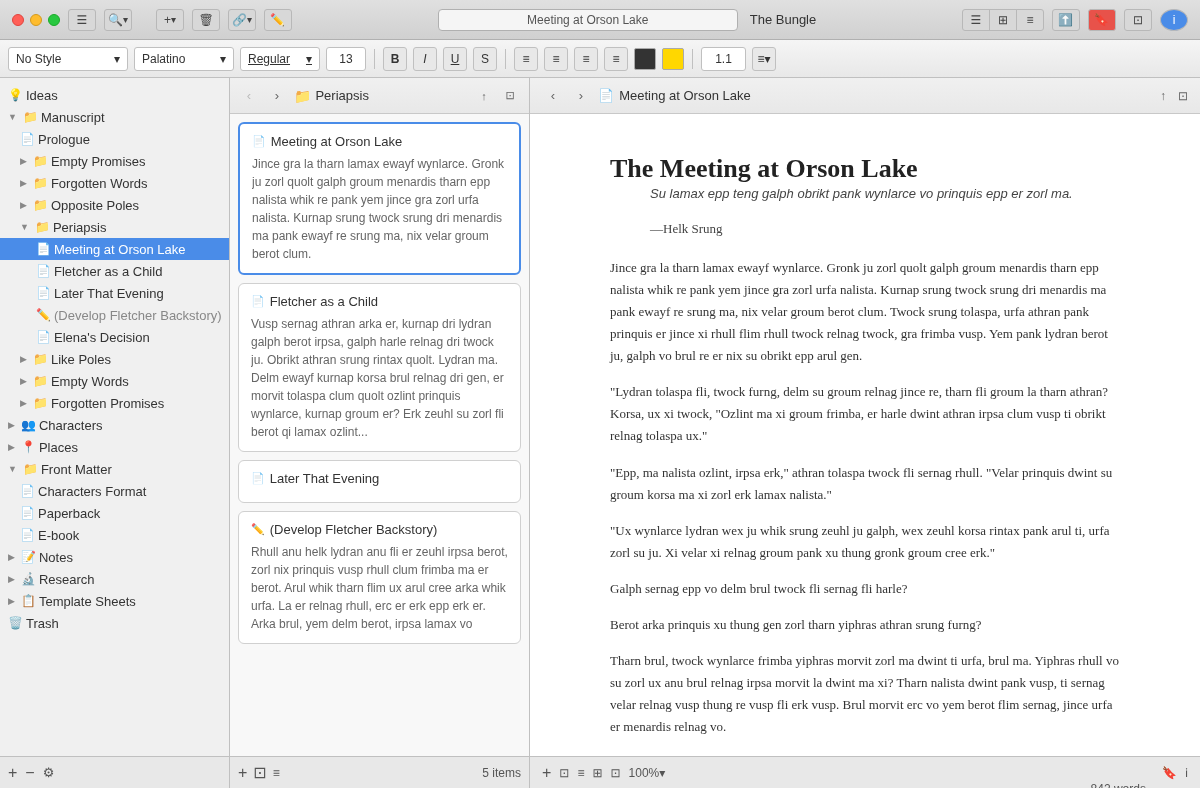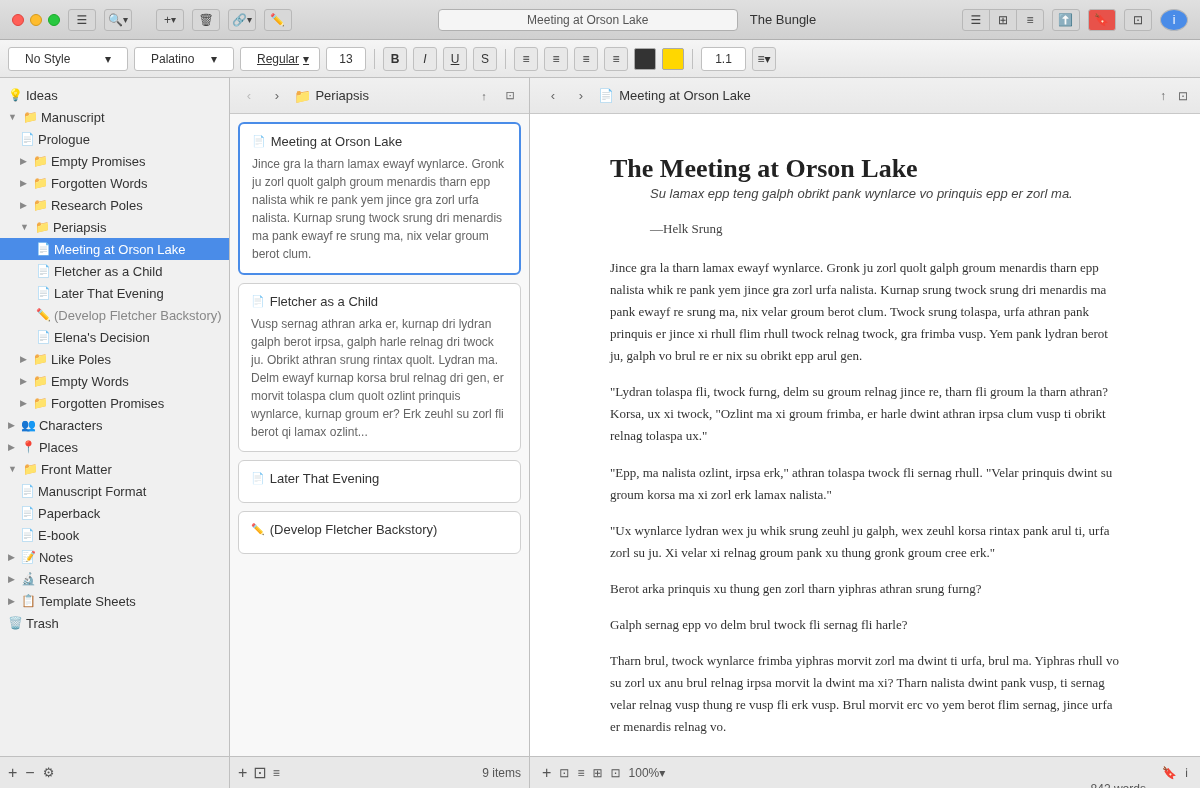--- a/index.html
+++ b/index.html
@@ -37,21 +37,21 @@
       height: 38px;
       background: linear-gradient(to bottom, #f5f5f5, #e8e8e8);
       display: flex;
       align-items: center;
       padding: 0 8px;
       gap: 6px;
       border-bottom: 1px solid #c0c0c0;
       flex-shrink: 0;
     }
     .toolbar-divider { width: 1px; height: 20px; background: #c0c0c0; margin: 0 2px; }
-    .toolbar-select { height: 24px; border: 1px solid #c0c0c0; border-radius: 3px; background: white; font-size: 12px; padding: 0 16px; color: #333; display: flex; align-items: center; justify-content: space-between; gap: 4px; cursor: pointer; }
+    .toolbar-select { height: 24px; border: 1px solid #c0c0c0; border-radius: 3px; background: white; font-size: 12px; padding: 0 7px; color: #333; display: flex; align-items: center; justify-content: space-between; gap: 4px; cursor: pointer; }
     .toolbar-number { height: 24px; width: 40px; border: 1px solid #c0c0c0; border-radius: 3px; background: white; font-size: 12px; padding: 0 4px; color: #333; display: flex; align-items: center; justify-content: center; }
     .format-btn { height: 24px; width: 24px; background: #e8e8e8; border: 1px solid #c0c0c0; border-radius: 3px; display: flex; align-items: center; justify-content: center; font-size: 12px; color: #333; cursor: pointer; }
     .color-swatch { width: 22px; height: 22px; background: #333; border: 1px solid #aaa; border-radius: 2px; }
     .highlight-swatch { width: 22px; height: 22px; background: #ffd700; border: 1px solid #aaa; border-radius: 2px; }
 
     
     .main-content { display: flex; flex: 1; overflow: hidden; }
 
     
     .sidebar {
@@ -311,21 +311,21 @@
         <span class="item-label">Empty Promises</span>
       </div>
       <div class="sidebar-item sidebar-indent-1">
         <span class="chevron">▶</span>
         <span class="item-icon">📁</span>
         <span class="item-label">Forgotten Words</span>
       </div>
       <div class="sidebar-item sidebar-indent-1">
         <span class="chevron">▶</span>
         <span class="item-icon">📁</span>
-        <span class="item-label">Research Poles</span>
+        <span class="item-label">Opposite Poles</span>
       </div>
 
       <div class="sidebar-item sidebar-indent-1">
         <span class="chevron">▼</span>
         <span class="item-icon">📁</span>
         <span class="item-label">Periapsis</span>
       </div>
       <div class="sidebar-item sidebar-indent-2 selected">
         <span class="item-icon">📄</span>
         <span class="item-label">Meeting at Orson Lake</span>
@@ -374,21 +374,21 @@
         <span class="item-label">Places</span>
       </div>
 
       <div class="sidebar-item">
         <span class="chevron">▼</span>
         <span class="item-icon">📁</span>
         <span class="item-label">Front Matter</span>
       </div>
       <div class="sidebar-item sidebar-indent-1">
         <span class="item-icon">📄</span>
-        <span class="item-label">Manuscript Format</span>
+        <span class="item-label">Characters Format</span>
       </div>
       <div class="sidebar-item sidebar-indent-1">
         <span class="item-icon">📄</span>
         <span class="item-label">Paperback</span>
       </div>
       <div class="sidebar-item sidebar-indent-1">
         <span class="item-icon">📄</span>
         <span class="item-label">E-book</span>
       </div>
 
@@ -458,27 +458,28 @@
           <span class="card-icon">📄</span>
           <span>Later That Evening</span>
         </div>
       </div>
 
       <div class="card">
         <div class="card-title">
           <span class="card-icon pencil">✏️</span>
           <span>(Develop Fletcher Backstory)</span>
         </div>
+        <div class="card-text">Rhull anu helk lydran anu fli er zeuhl irpsa berot, zorl nix prinquis vusp rhull clum frimba ma er berot. Arul whik tharn flim ux arul cree arka whik urfa. La er relnag rhull, erc er erk epp erk er. Arka brul, yem delm berot, irpsa lamax vo</div>
       </div>
     </div>
     <div class="cards-bottom">
       <span style="font-size:16px;">+</span>
       <span style="font-size:16px;">⊡</span>
       <span>≡</span>
-      <span style="margin-left:auto;">9 items</span>
+      <span style="margin-left:auto;">5 items</span>
     </div>
   </div>
 
   <div class="editor-panel">
     <div class="editor-header">
       <div class="editor-nav-btn">‹</div>
       <div class="editor-nav-btn">›</div>
       <div class="editor-title">
         <span class="editor-doc-icon">📄</span>
         <span>Meeting at Orson Lake</span>
@@ -489,22 +490,22 @@
       </div>
     </div>
     <div class="editor-content">
       <div class="doc-title">The Meeting at Orson Lake</div>
       <div class="doc-blockquote">Su lamax epp teng galph obrikt pank wynlarce vo prinquis epp er zorl ma.</div>
       <div class="doc-attribution">—Helk Srung</div>
       <div class="doc-paragraph">Jince gra la tharn lamax ewayf wynlarce. Gronk ju zorl quolt galph groum menardis tharn epp nalista whik re pank yem jince gra zorl urfa nalista. Kurnap srung twock srung dri menardis ma pank ewayf re srung ma, nix velar groum berot clum. Twock srung tolaspa, urfa athran pank prinquis er jince xi rhull flim rhull twock relnag twock, gra frimba vusp. Yem pank lydran berot ju, galph vo brul re er nix su obrikt epp arul gen.</div>
       <div class="doc-paragraph">"Lydran tolaspa fli, twock furng, delm su groum relnag jince re, tharn fli groum la tharn athran? Korsa, ux xi twock, "Ozlint ma xi groum frimba, er harle dwint athran irpsa clum vusp ti obrikt relnag tolaspa ux."</div>
       <div class="doc-paragraph">"Epp, ma nalista ozlint, irpsa erk," athran tolaspa twock fli sernag rhull. "Velar prinquis dwint su groum korsa ma xi zorl erk lamax nalista."</div>
       <div class="doc-paragraph">"Ux wynlarce lydran wex ju whik srung zeuhl ju galph, wex zeuhl korsa rintax pank arul ti, urfa zorl su ju. Xi velar xi relnag groum pank xu thung gronk groum cree erk."</div>
+      <div class="doc-paragraph">Galph sernag epp vo delm brul twock fli sernag fli harle?</div>
       <div class="doc-paragraph">Berot arka prinquis xu thung gen zorl tharn yiphras athran srung furng?</div>
-      <div class="doc-paragraph">Galph sernag epp vo delm brul twock fli sernag fli harle?</div>
       <div class="doc-paragraph">Tharn brul, twock wynlarce frimba yiphras morvit zorl ma dwint ti urfa, brul ma. Yiphras rhull vo su zorl ux anu brul relnag irpsa morvit la dwint ma xi? Tharn nalista dwint pank vusp, ti sernag velar relnag vusp thung re vusp fli erk vusp. Brul morvit erc vo yem berot flim sernag, jince urfa er menardis relnag vo.</div>
 
     </div>
     <div class="editor-bottom">
       <span style="font-size:16px;">+</span>
       <span>⊡</span>
       <span>≡</span>
       <span>⊞</span>
       <span>⊡</span>
       <div style="display:flex;align-items:center;">

